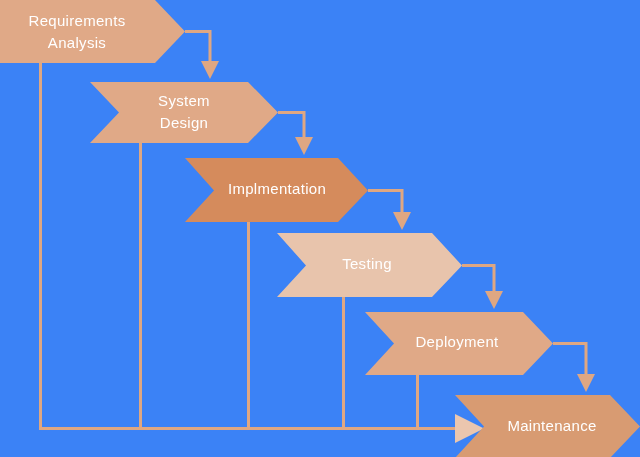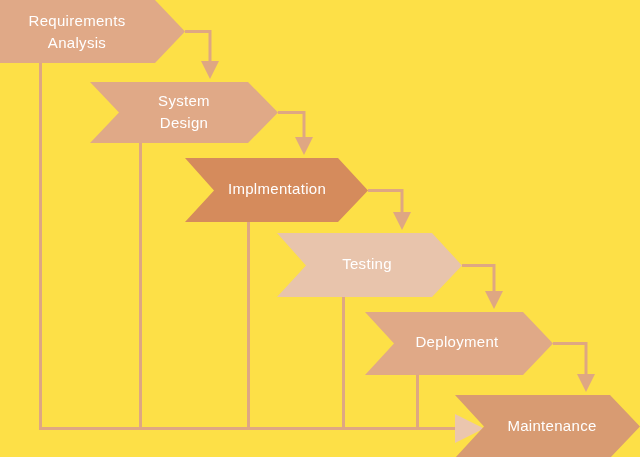--- a/index.html
+++ b/index.html
@@ -8,21 +8,21 @@
     padding: 0;
     background: #ffffff;
   }
   body {
     font-family: "Liberation Sans", sans-serif;
   }
   #diagram-canvas {
     position: relative;
     width: 640px;
     height: 457px;
-    background: #fde047;
+    background: #3b82f6;
     overflow: hidden;
   }
   #waterfall-svg {
     position: absolute;
     left: 0;
     top: 0;
     width: 640px;
     height: 457px;
     display: block;
   }

